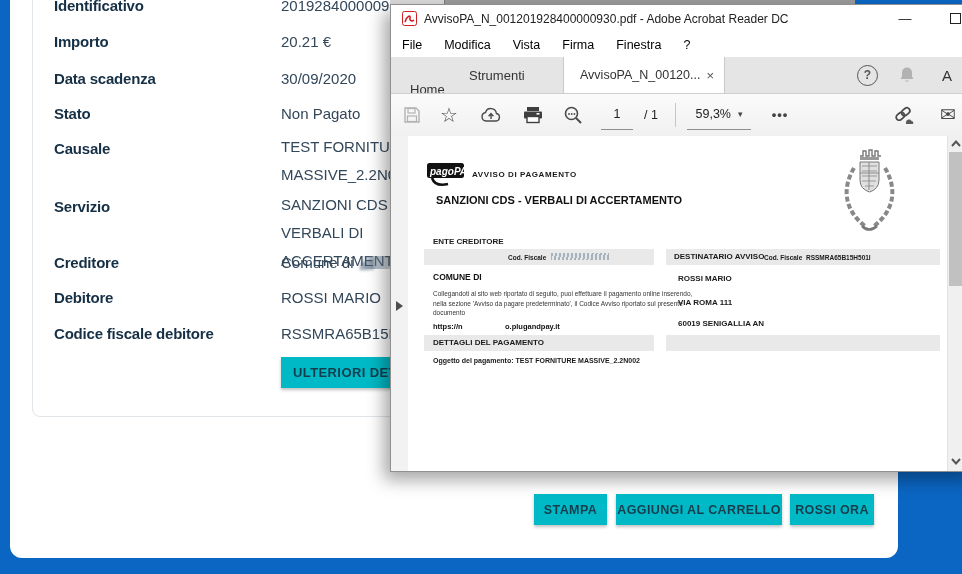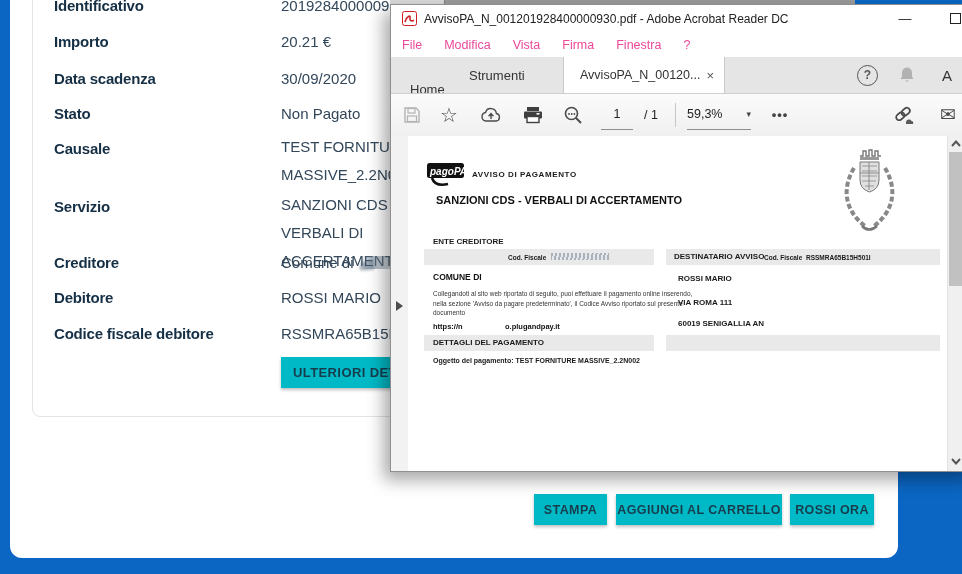--- a/index.html
+++ b/index.html
@@ -21,21 +21,21 @@
           background:linear-gradient(90deg,rgba(150,163,175,0),rgba(110,128,145,.55) 30%,rgba(110,128,145,.35) 70%,rgba(150,163,175,0));}
   .blurtxt{filter:blur(1.8px);color:#3a5068;font-size:14px;}
   
   .acro{position:absolute;left:390px;top:4px;width:585px;height:466px;background:#fff;
         border:1px solid #8f8f8f;box-shadow:-6px 8px 16px rgba(0,0,0,.35);}
   .titlebar{position:absolute;left:0;top:0;right:0;height:27px;background:#fff;display:flex;align-items:center;}
   .title-text{font-size:12px;color:#222;margin-left:7px;white-space:nowrap;}
   .winbtn{position:absolute;top:0;height:27px;width:28px;display:flex;align-items:center;justify-content:center;
           color:#222;font-size:13px;cursor:pointer;}
   .menubar{position:absolute;left:0;top:27px;right:0;height:25px;background:#fff;display:flex;align-items:center;}
-  .menu-item{font-size:12.5px;color:#ec4899;padding:0 11px;cursor:pointer;white-space:nowrap;}
+  .menu-item{font-size:12.5px;color:#000000;padding:0 11px;cursor:pointer;white-space:nowrap;}
   .tabbar{position:absolute;left:0;top:52px;right:0;height:36px;background:#e5e5e5;}
   .tab{position:absolute;top:0;height:36px;display:flex;align-items:center;font-size:13px;color:#333;cursor:pointer;}
   .doc-tab{left:172px;width:162px;background:#fff;border-left:1px solid #c9c9c9;border-right:1px solid #c9c9c9;
            padding-left:16px;box-sizing:border-box;}
   .toolbar{position:absolute;left:0;top:88px;right:0;height:42px;border-top:1px solid #cfcfcf;
            background:linear-gradient(#fbfbfb,#f0f0f0);border-bottom:1px solid #bdbdbd;}
   .tbtn{position:absolute;top:0;height:41px;display:flex;align-items:center;justify-content:center;cursor:pointer;}
   .viewer{position:absolute;left:0;top:131px;right:0;bottom:0;background:#9f9f9f;overflow:hidden;}
   .navstrip{position:absolute;left:0;top:0;bottom:0;width:17px;background:#f2f2f2;border-right:1px solid #d8d8d8;}
   .navarrow{position:absolute;left:5px;top:165px;width:0;height:0;border-left:7px solid #4d4d4d;
@@ -169,21 +169,21 @@
         <circle cx="8.5" cy="8.5" r="6" fill="none" stroke="#4a4a4a" stroke-width="1.6"></circle>
         <line x1="13" y1="13" x2="18" y2="18" stroke="#4a4a4a" stroke-width="2"></line>
         <circle cx="6" cy="9" r="0.9" fill="#4a4a4a"></circle>
           <circle cx="8.7" cy="9" r="0.9" fill="#4a4a4a"></circle>
           <circle cx="11.4" cy="9" r="0.9" fill="#4a4a4a"></circle>
       </svg>
     </div>
     <div class="tbtn" style="left:210px;width:32px;border-bottom:1px solid #8f8f8f;height:30px;top:5px;font-size:12.5px;color:#222;">1</div>
     <div class="tbtn" style="left:246px;width:28px;font-size:12.5px;color:#222;">/ 1</div>
     <div class="abs" style="left:284px;top:9px;width:1px;height:24px;background:#c6c6c6;"></div>
-    <div class="tbtn" style="left:296px;width:64px;border-bottom:1px solid #8f8f8f;height:30px;top:5px;justify-content:space-between;">
+    <div class="tbtn" style="left:296px;width:64px;border-bottom:1px solid #8f8f8f;height:30px;top:5px;">
       <span style="font-size:12.5px;color:#222;">59,3%</span>
       <span style="font-size:9px;color:#444;margin-left:7px;">▾</span>
     </div>
     <div class="tbtn" style="left:372px;width:34px;font-size:13px;font-weight:700;color:#444;letter-spacing:1px;">•••</div>
     <div class="tbtn" style="left:496px;width:34px;">
       <svg class="ico" width="24" height="20" viewBox="0 0 24 20">
         <g transform="rotate(-40 11 9)">
           <rect x="3" y="6" width="9" height="6" rx="3" fill="none" stroke="#4a4a4a" stroke-width="1.7"></rect>
           <rect x="10" y="6" width="9" height="6" rx="3" fill="none" stroke="#4a4a4a" stroke-width="1.7"></rect>
         </g>

